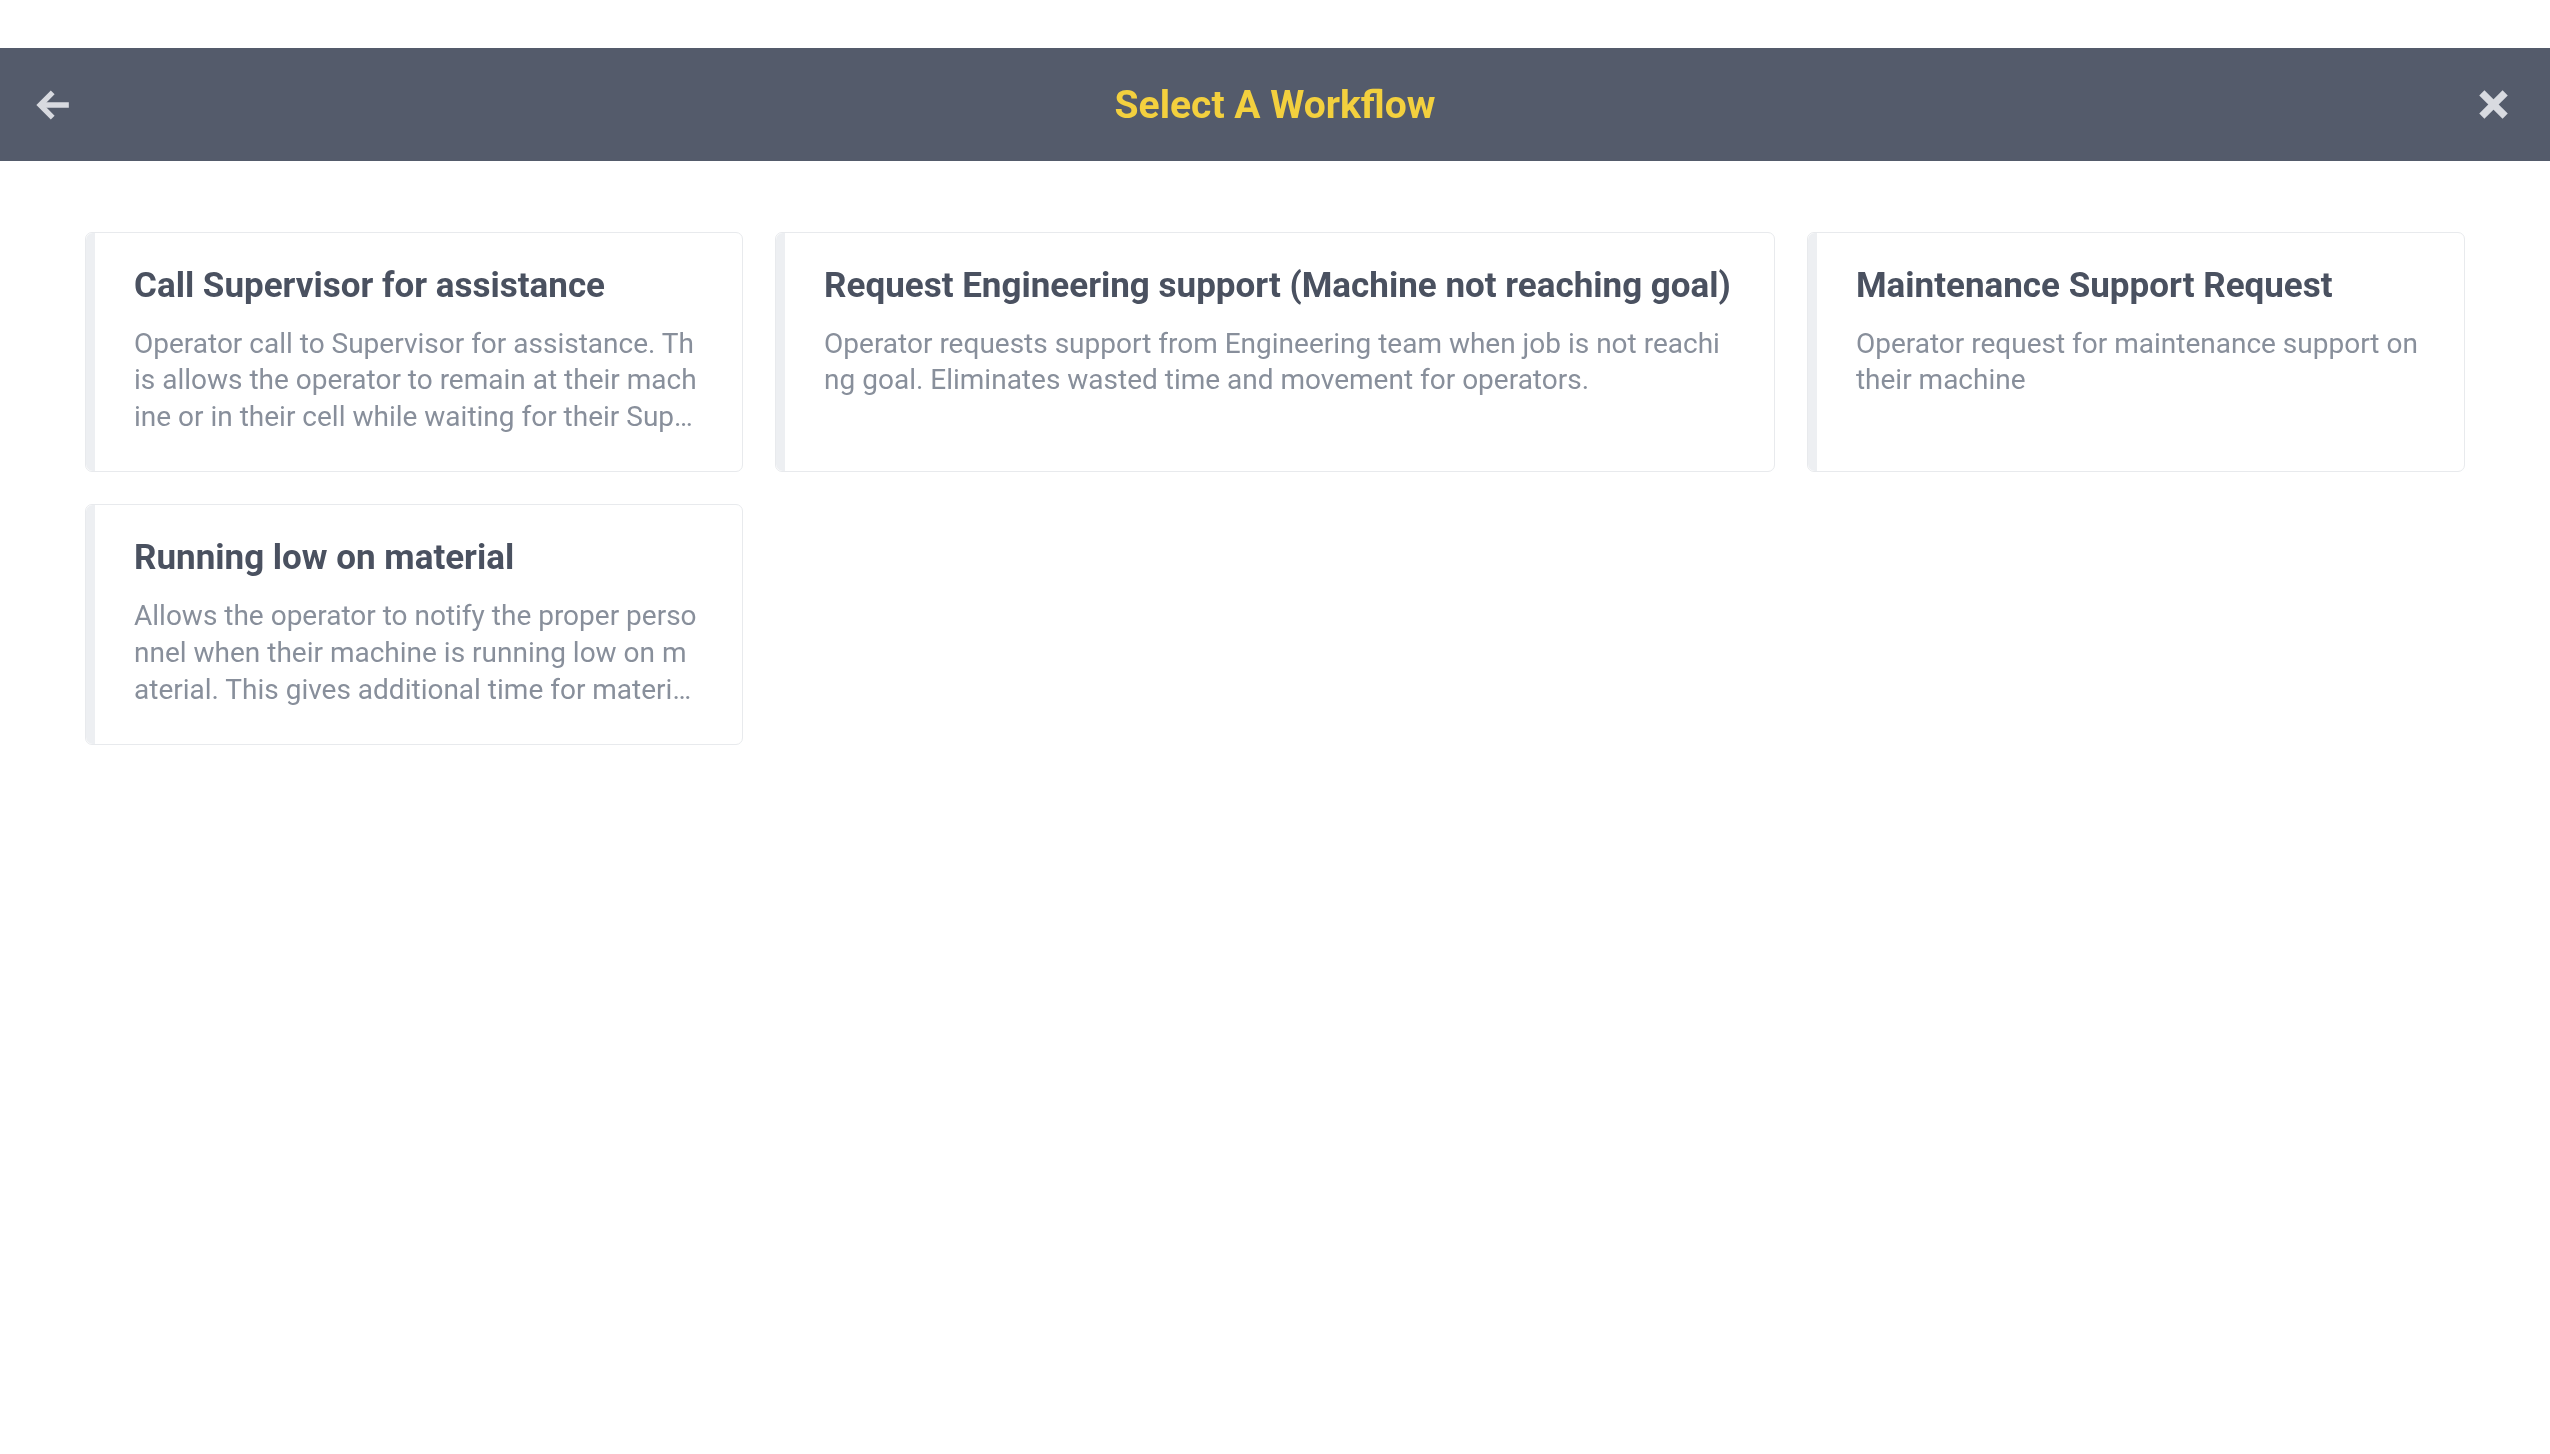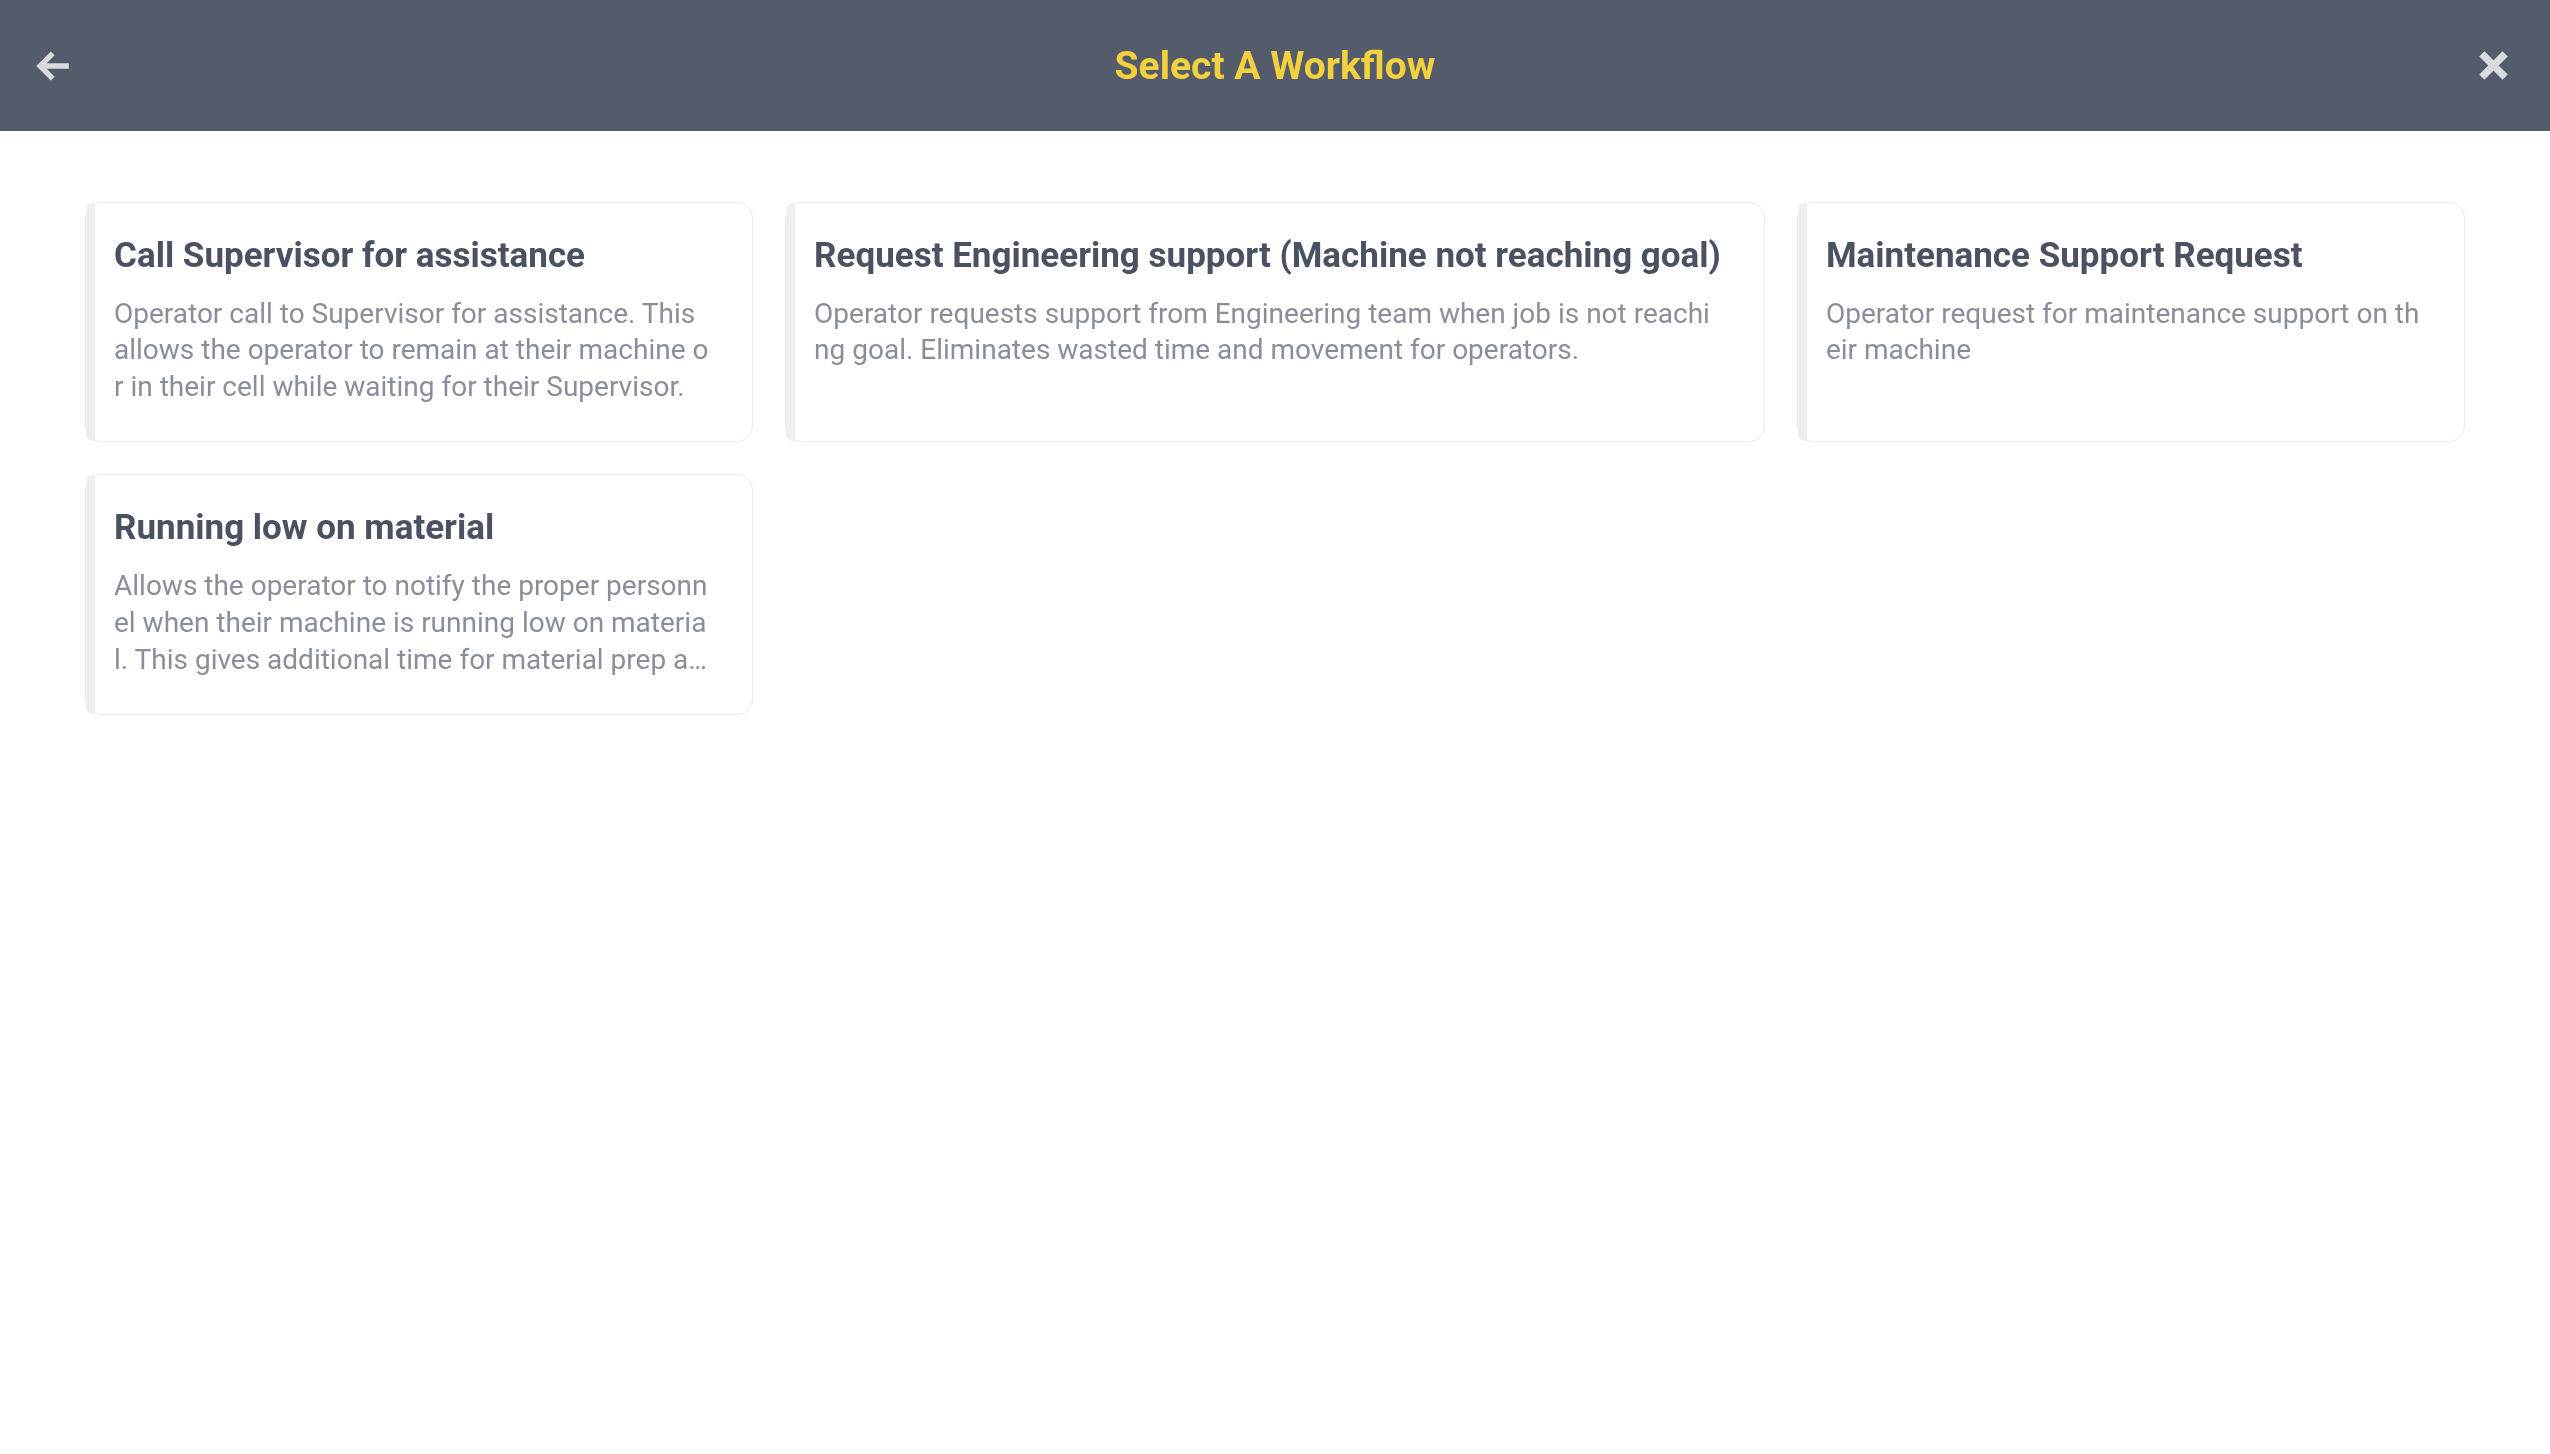--- a/index.html
+++ b/index.html
@@ -9,25 +9,26 @@
     }
     body {
       font-family: -apple-system, BlinkMacSystemFont, "Segoe UI", Roboto, "Helvetica Neue", Arial, sans-serif;
       background: #ffffff;
       width: 2550px;
       height: 1454px;
       overflow: hidden;
     }
     .header {
       background: #545b6b;
-      height: 131px;
+      height: 113px;
       display: flex;
       align-items: center;
       justify-content: center;
       position: relative;
+      margin-top: 48px;
     }
     .header-title {
       color: #f3d03e;
       font-size: 39px;
       font-weight: 700;
     }
     .back-button {
       position: absolute;
       left: 28px;
       top: 50%;
@@ -69,22 +70,22 @@
       padding: 71px 85px;
     }
     .card-grid {
       display: grid;
       grid-template-columns: repeat(3, 1fr);
       gap: 32px;
     }
     .workflow-card {
       background: #ffffff;
       border: 1.8px solid #e8eaed;
-      border-radius: 16px;
-      padding: 32px 43px 35px 28px;
+      border-radius: 7px;
+      padding: 32px 43px 35px 48px;
       cursor: pointer;
       position: relative;
       min-height: 228px;
     }
     .workflow-card::before {
       content: "";
       position: absolute;
       left: 0;
       top: 0;
       bottom: 0;

